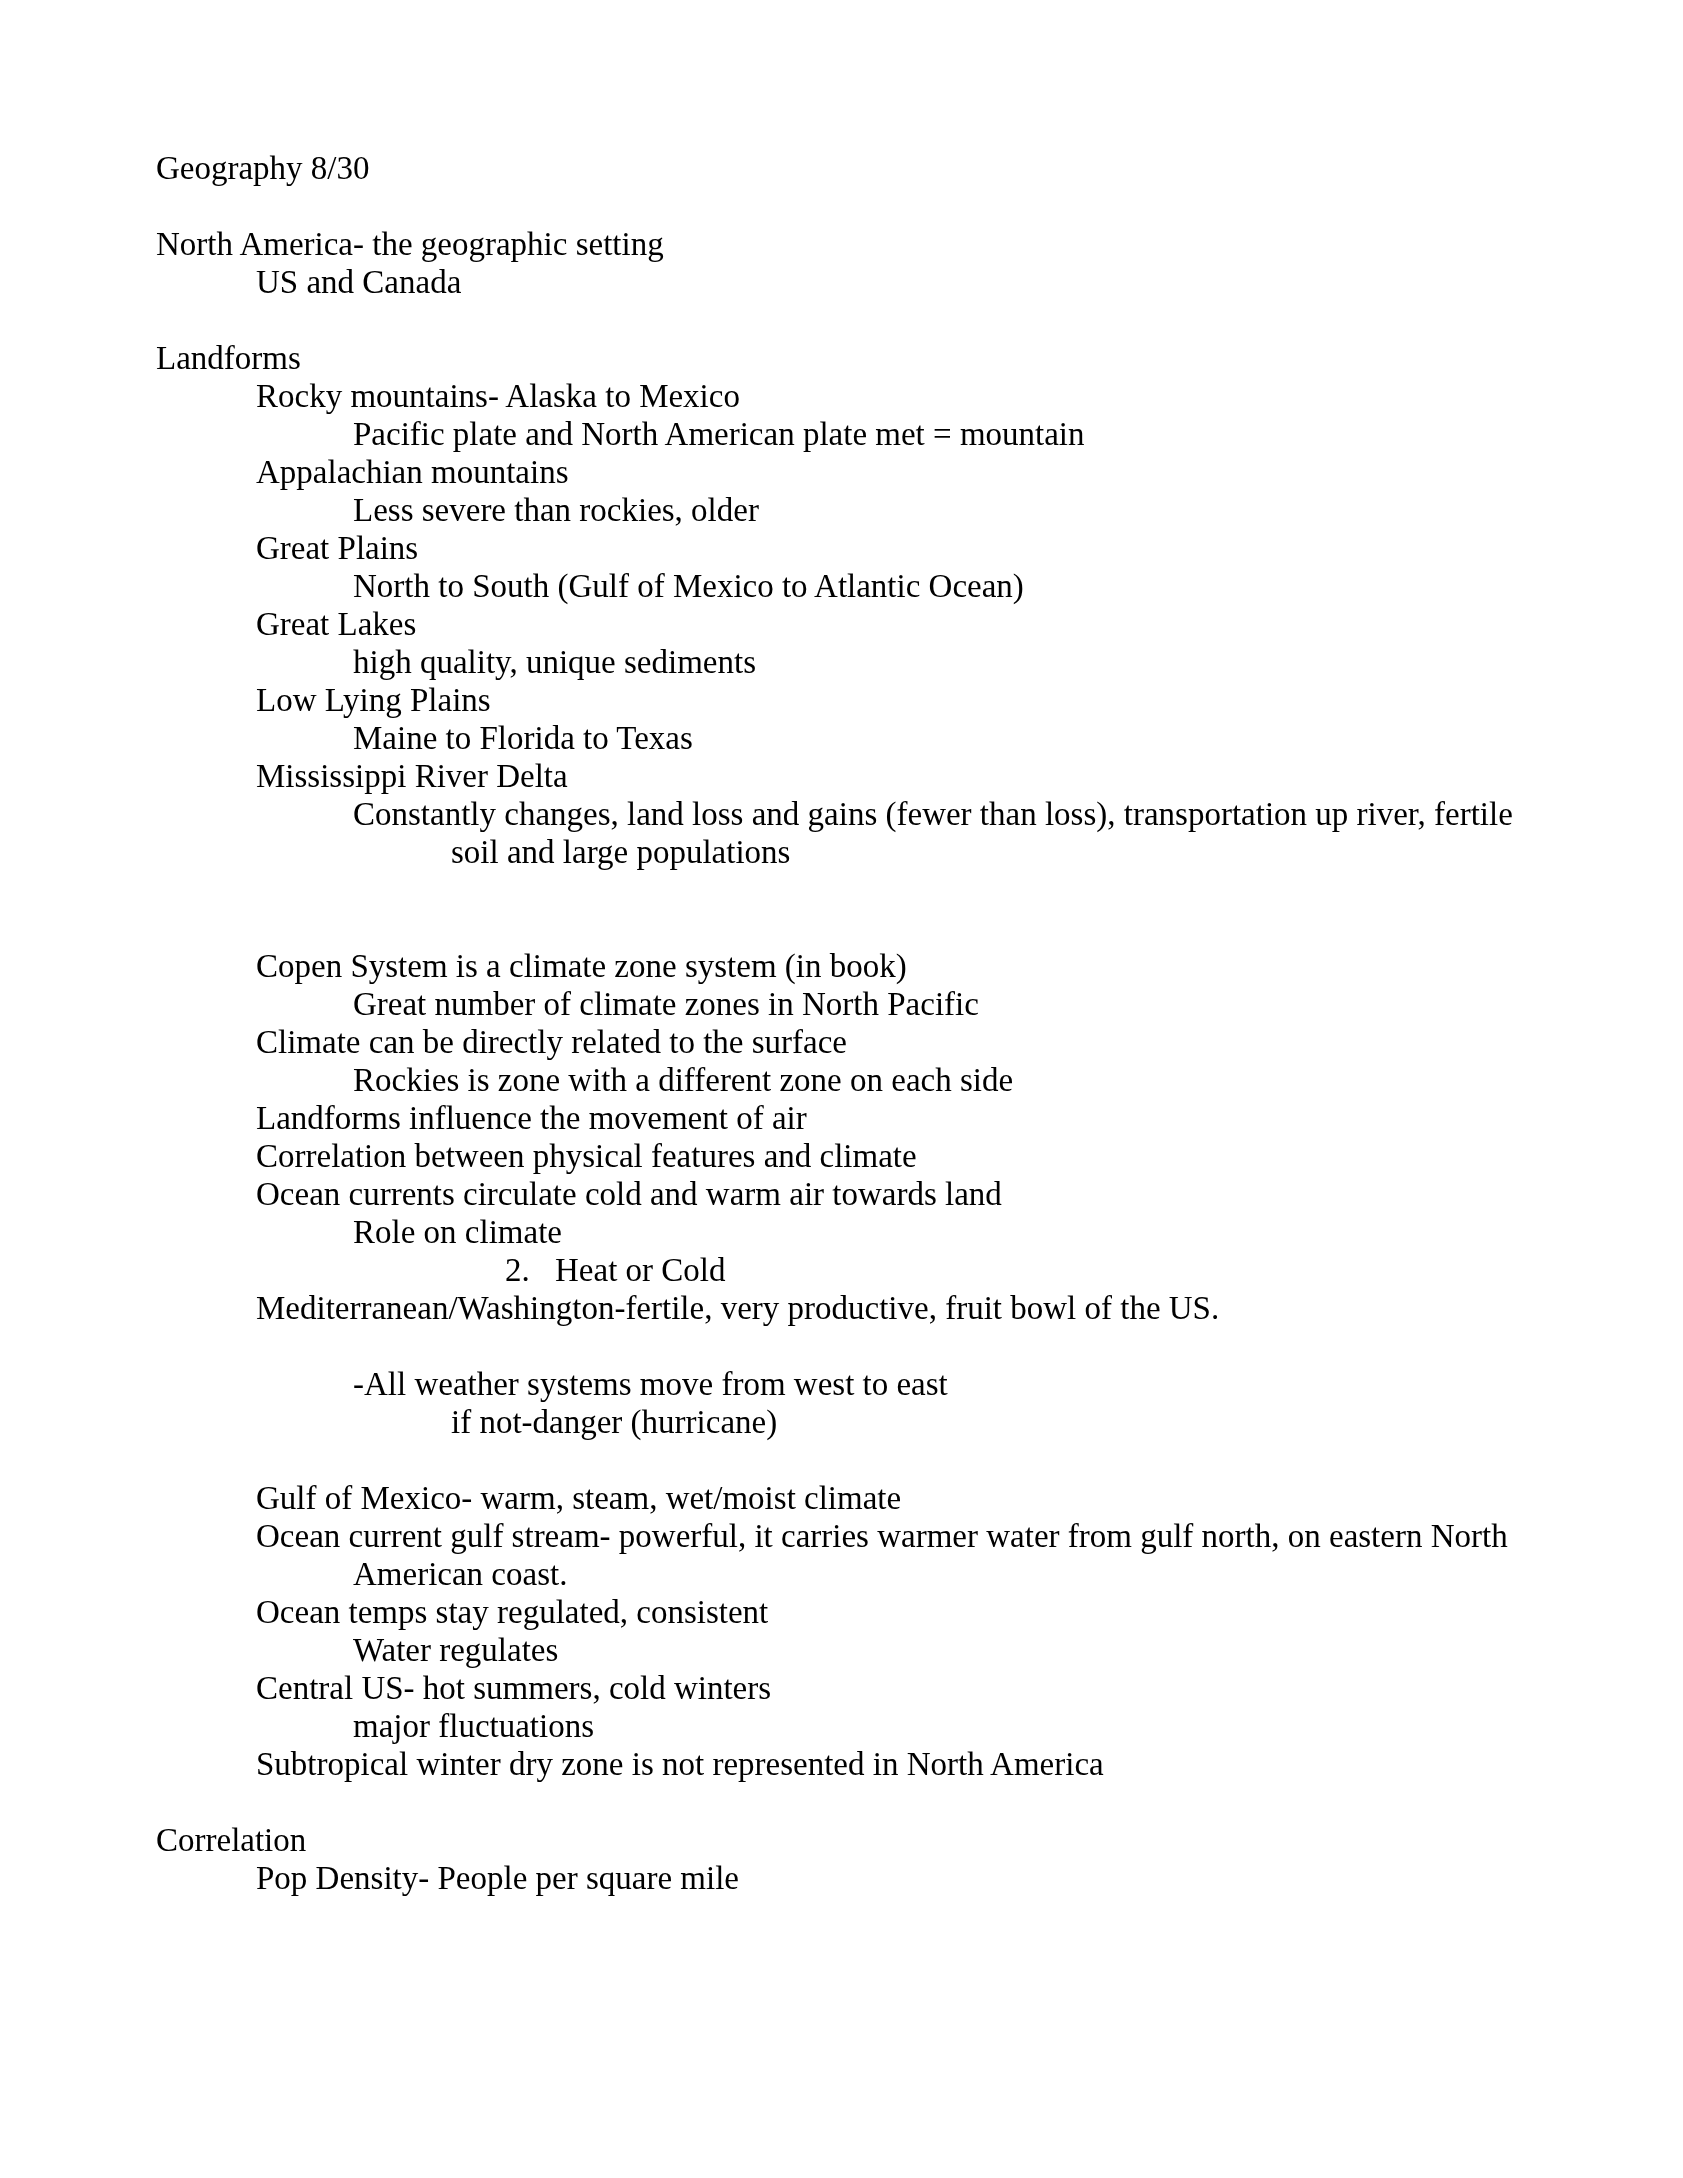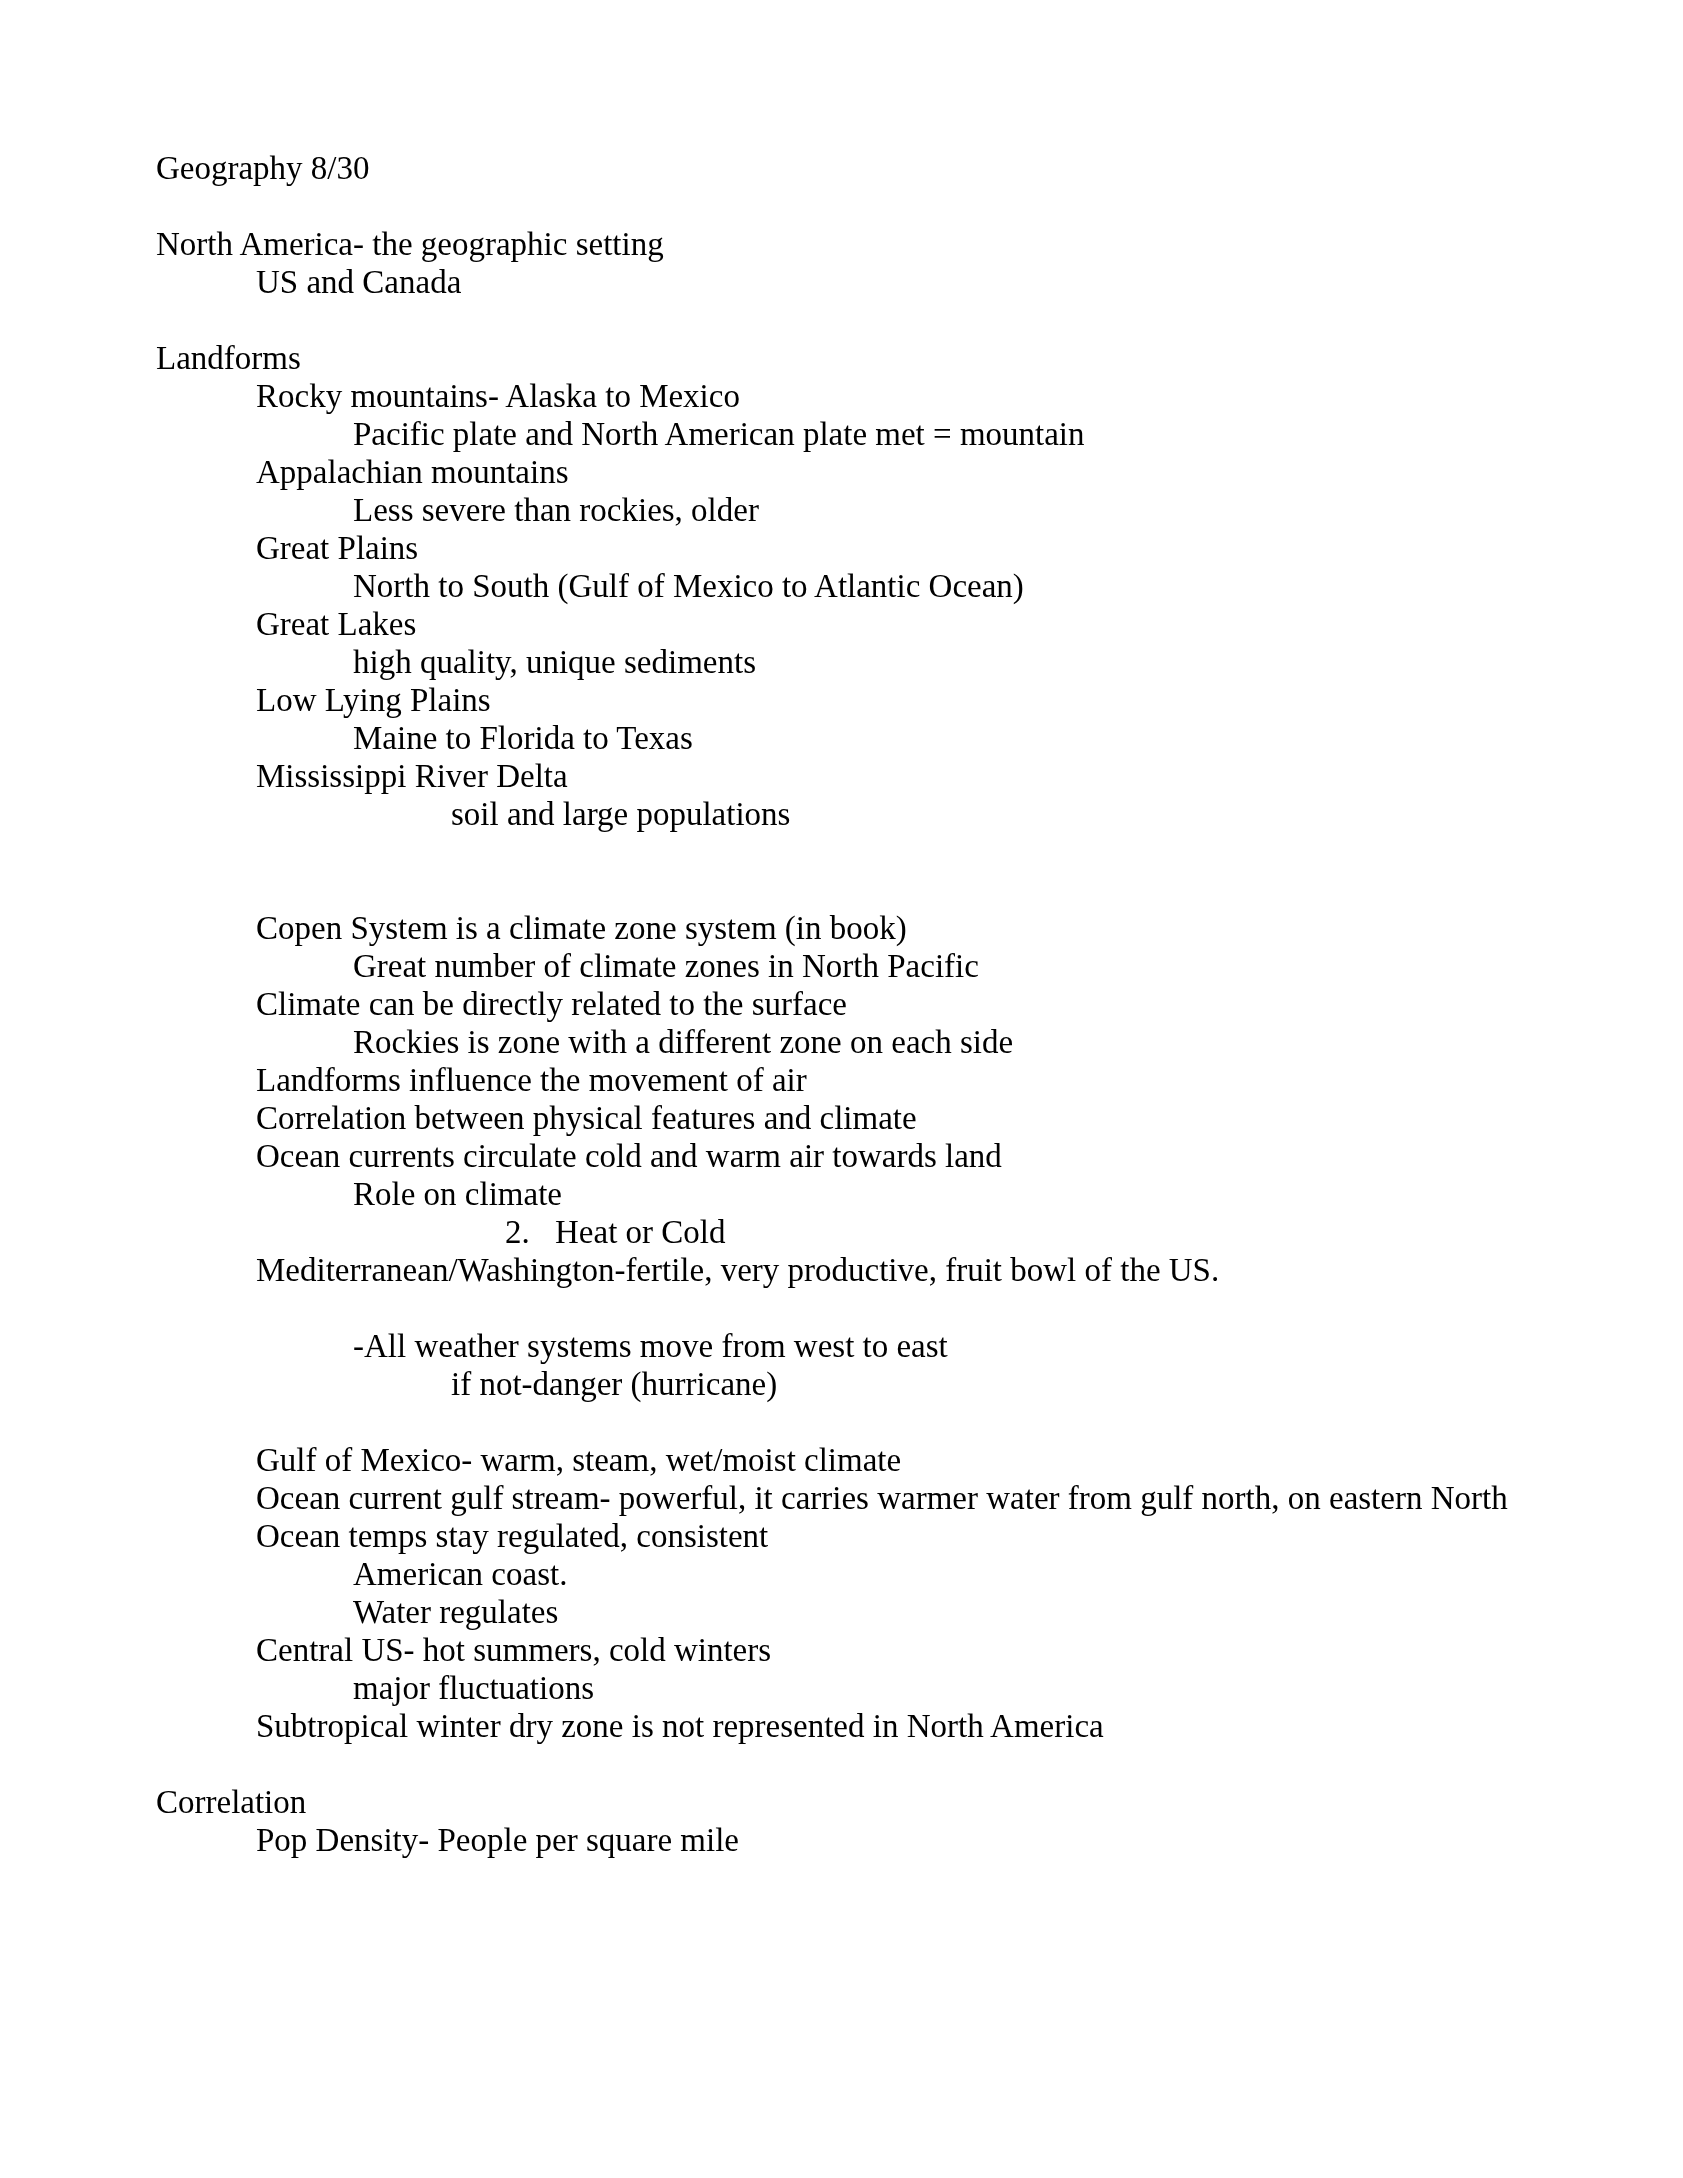--- a/index.html
+++ b/index.html
@@ -49,41 +49,42 @@
       <div class="line indent-2"><span>Pacific plate and North American plate met = mountain</span></div>
       <div class="line indent-1"><span>Appalachian mountains</span></div>
       <div class="line indent-2"><span>Less severe than rockies, older</span></div>
       <div class="line indent-1"><span>Great Plains</span></div>
       <div class="line indent-2"><span>North to South (Gulf of Mexico to Atlantic Ocean)</span></div>
       <div class="line indent-1"><span>Great Lakes</span></div>
       <div class="line indent-2"><span>high quality, unique sediments</span></div>
       <div class="line indent-1"><span>Low Lying Plains</span></div>
       <div class="line indent-2"><span>Maine to Florida to Texas</span></div>
       <div class="line indent-1"><span>Mississippi River Delta</span></div>
+      <div class="line indent-2"><span>Constantly changes, land loss and gains (fewer than loss), transportation up river, fertile</span></div>
       <div class="line indent-3"><span>soil and large populations</span></div>
       <div class="line indent-0"><span></span></div>
       <div class="line indent-0"><span></span></div>
       <div class="line indent-1"><span>Copen System is a climate zone system (in book)</span></div>
       <div class="line indent-2"><span>Great number of climate zones in North Pacific</span></div>
       <div class="line indent-1"><span>Climate can be directly related to the surface</span></div>
       <div class="line indent-2"><span>Rockies is zone with a different zone on each side</span></div>
       <div class="line indent-1"><span>Landforms influence the movement of air</span></div>
       <div class="line indent-1"><span>Correlation between physical features and climate</span></div>
       <div class="line indent-1"><span>Ocean currents circulate cold and warm air towards land</span></div>
       <div class="line indent-2"><span>Role on climate</span></div>
       <div class="line indent-num"><span class="list-number">2.</span><span>Heat or Cold</span></div>
       <div class="line indent-1"><span>Mediterranean/Washington-fertile, very productive, fruit bowl of the US.</span></div>
       <div class="line indent-0"><span></span></div>
       <div class="line indent-2"><span>-All weather systems move from west to east</span></div>
       <div class="line indent-3"><span>if not-danger (hurricane)</span></div>
       <div class="line indent-0"><span></span></div>
       <div class="line indent-1"><span>Gulf of Mexico- warm, steam, wet/moist climate</span></div>
       <div class="line indent-1"><span>Ocean current gulf stream- powerful, it carries warmer water from gulf north, on eastern North</span></div>
+      <div class="line indent-2"><span>American coast.</span></div>
       <div class="line indent-1"><span>Ocean temps stay regulated, consistent</span></div>
-      <div class="line indent-2"><span>American coast.</span></div>
       <div class="line indent-2"><span>Water regulates</span></div>
       <div class="line indent-1"><span>Central US- hot summers, cold winters</span></div>
       <div class="line indent-2"><span>major fluctuations</span></div>
       <div class="line indent-1"><span>Subtropical winter dry zone is not represented in North America</span></div>
       <div class="line indent-0"><span></span></div>
       <div class="line indent-0"><span>Correlation</span></div>
       <div class="line indent-1"><span>Pop Density- People per square mile</span></div>
     </div>
 </div>
 

